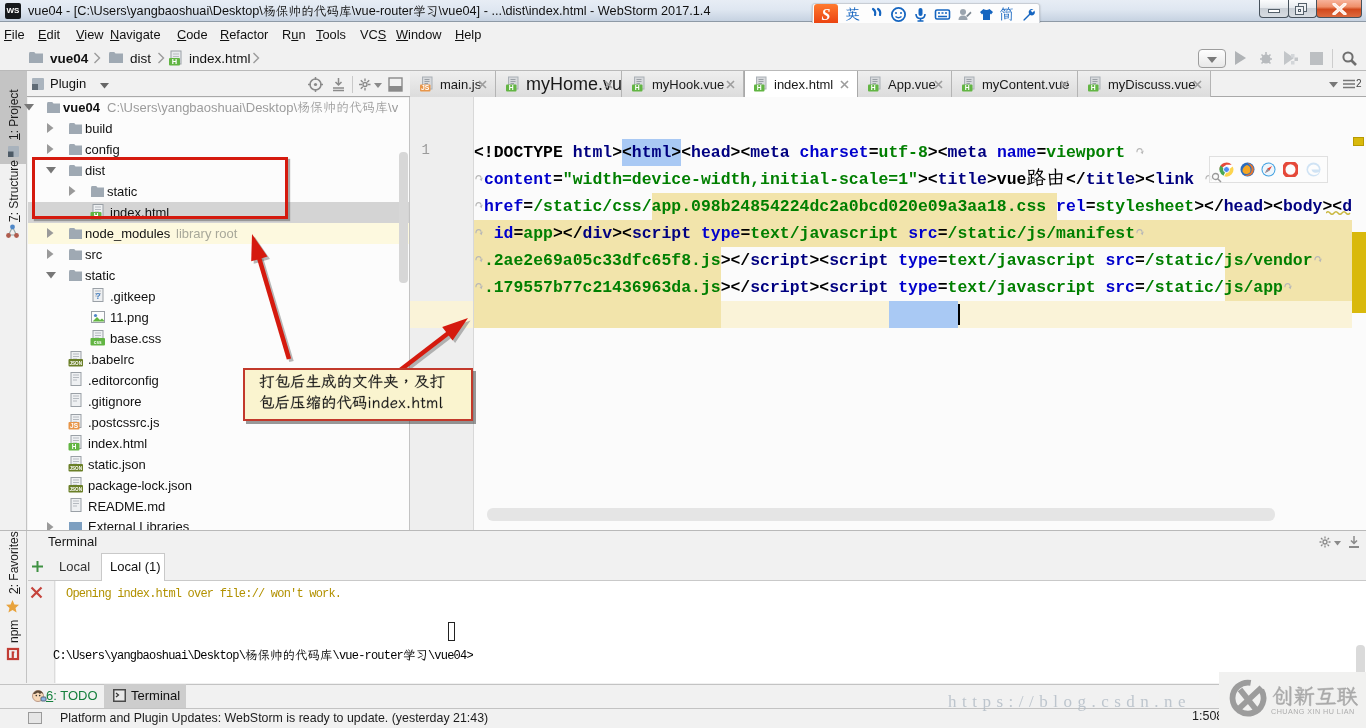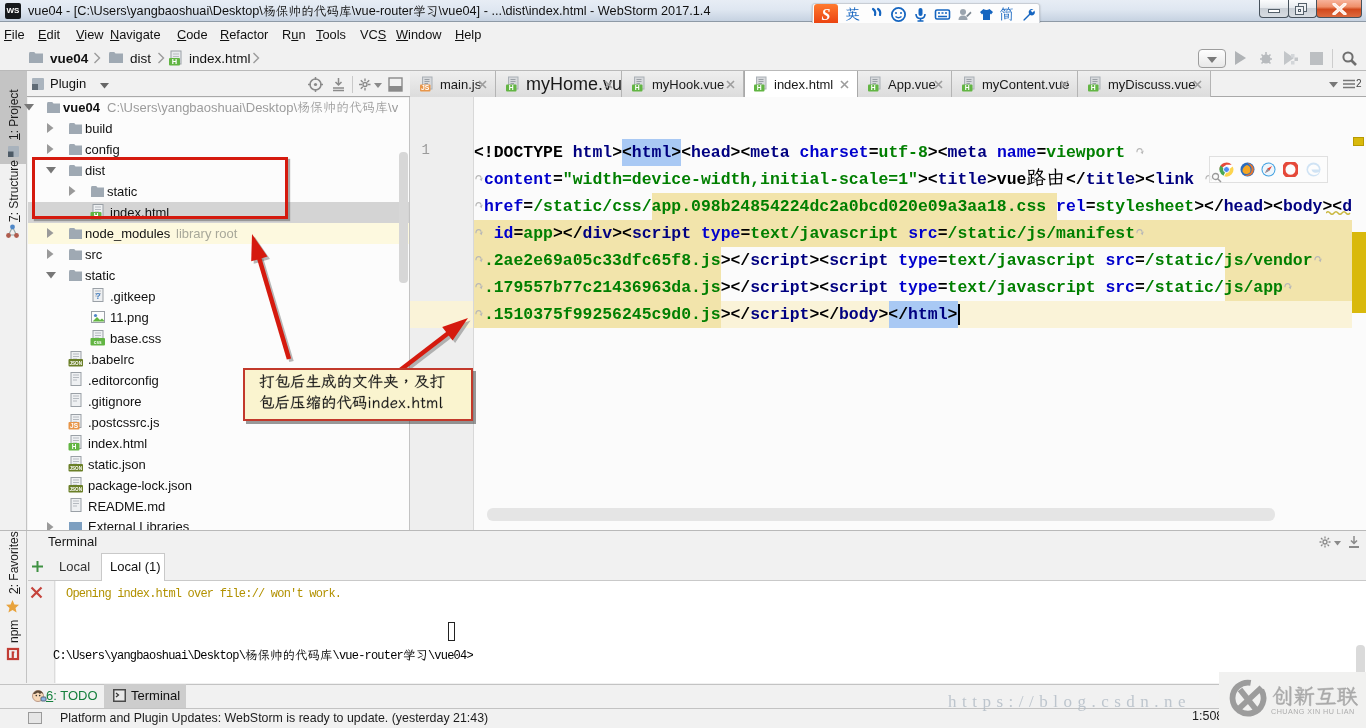--- a/index.html
+++ b/index.html
@@ -509,25 +509,20 @@
       </svg></div>
 <div class="abs crow" style="left:64.0px;top:177px"><svg style="display:inline-block;vertical-align:-1px" width="9.88" height="14" viewBox="0 0 13 13">
         <g fill="#b7b7b7">
           <use href="#wrapm"></use>
         </g>
       </svg><span class="vl">.179557b77c21436963da.js</span><span class="k">&gt;&lt;/</span><span class="tg">script</span><span class="k">&gt;&lt;</span><span class="tg">script </span><span class="at">type</span><span class="k">=</span><span class="vl">text/javascript</span><span class="k"> </span><span class="at">src</span><span class="k">=</span><span class="vl">/static/js/app</span><svg style="display:inline-block;vertical-align:-1px" width="9.88" height="14" viewBox="0 0 13 13">
         <g fill="#b7b7b7">
           <use href="#wrapm"></use>
         </g>
       </svg></div>
-<div class="abs crow" style="left:64.0px;top:204px"><svg style="display:inline-block;vertical-align:-1px" width="9.88" height="14" viewBox="0 0 13 13">
-        <g fill="#b7b7b7">
-          <use href="#wrapm"></use>
-        </g>
-      </svg><span class="vl">.1510375f99256245c9d0.js</span><span class="k">&gt;&lt;/</span><span class="tg">script</span><span class="k">&gt;&lt;/</span><span class="tg">body</span><span class="k">&gt;&lt;/</span><span class="tg">html</span><span class="k">&gt;</span></div>
 </div>
 <svg class="abs" style="left:1326px;top:210px" width="26" height="5">
     <path d="M0 3 Q2 0.5 4 3 T8 3 T12 3 T16 3 T20 3 T24 3" stroke="#c9b73e" stroke-width="1.4" fill="none"></path>
   </svg>
 <div class="abs" style="left:1209px;top:156px;width:119px;height:27px;background:rgba(252,252,252,.8);border:1px solid #e0e0e0"></div>
 <svg class="abs" style="left:1211px;top:172px" width="11" height="11">
     <circle cx="4.5" cy="4.5" r="3" fill="none" stroke="#9a9a9a" stroke-width="1.3"></circle>
     <path d="M7 7 L10 10" stroke="#9a9a9a" stroke-width="1.5"></path>
   </svg>
 <svg class="abs" style="left:1219px;top:162px" width="15" height="15">

